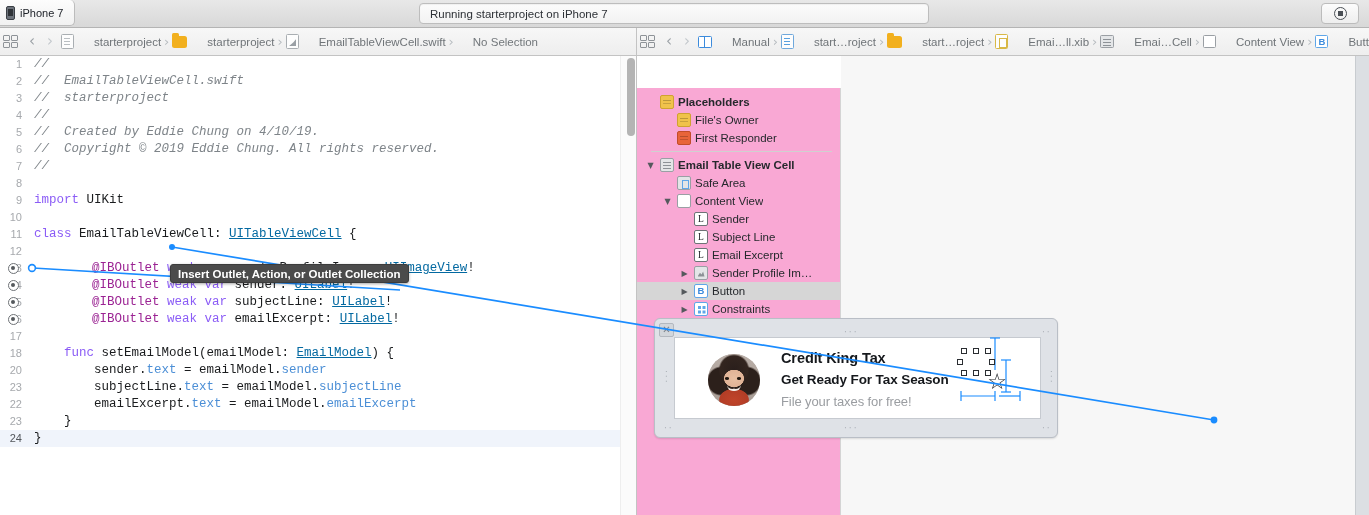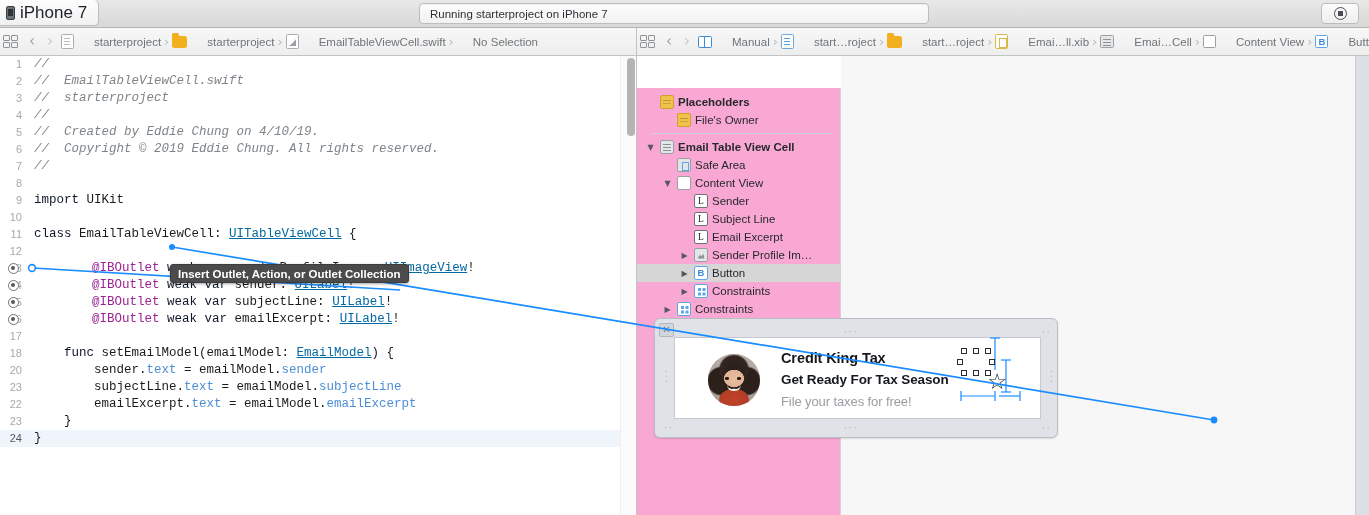--- a/index.html
+++ b/index.html
@@ -27,21 +27,21 @@
   .scheme-tab {
     position: absolute; left: 0px; top: 0px;
     height: 26px;
     display: flex; align-items: center;
     gap: 5px;
     padding: 0 11px 0 6px;
     background: linear-gradient(#fdfdfd, #f1f1f1);
     border: 1px solid #bcbcbc;
     border-top: none; border-left: none;
     border-radius: 0 5px 5px 0;
-    font-size: 17px;
+    font-size: 11px;
     color: #20242b;
   }
   .device-glyph {
     width: 9px; height: 14px;
     border: 1.2px solid #3b3f45;
     border-radius: 2px;
     background: #6d737b;
     position: relative;
     flex: 0 0 auto;
   }
@@ -276,21 +276,21 @@
     text-align: right;
     color: #a6a9ad;
     font-size: 11px;
     padding-right: 3px;
     font-family: "Liberation Sans", sans-serif;
   }
   .ln.strong { color: #53575c; }
   .ltext { flex: 1 1 auto; padding-left: 9px; color: #1a1c1e; }
 
   .cmt { color: #7e8489; font-style: italic; }
-  .kw  { color: #0f172a; }
+  .kw  { color: #8b5cf6; }
   .typ { color: #0369a1; text-decoration: underline; }
   .attr{ color: #9b2393; margin-left: 28px; }
   .plain { color: #1a1c1e; }
   .prop { color: #4c8fd6; }
 
   .outlet-dot {
     position: absolute;
     left: 8px; top: 3px;
     width: 11px; height: 11px;
     border-radius: 50%;
@@ -753,20 +753,25 @@
         <div class="row" style="padding-left: 8px;">
           <span class="tw none">▶</span>
           <span class="oi oi-cube-y"></span>
           <span class="row-label bold">Placeholders</span>
         </div>
         <div class="row" style="padding-left: 25px;">
           <span class="tw none">▶</span>
           <span class="oi oi-cube-y"></span>
           <span class="row-label">File's Owner</span>
         </div>
+        <div class="row" style="padding-left: 25px;">
+          <span class="tw none">▶</span>
+          <span class="oi oi-cube-o"></span>
+          <span class="row-label">First Responder</span>
+        </div>
         <div class="divider"></div>
         <div class="row" style="padding-left: 8px;">
           <span class="tw">▼</span>
           <span class="oi oi-cell"></span>
           <span class="row-label bold">Email Table View Cell</span>
         </div>
         <div class="row" style="padding-left: 25px;">
           <span class="tw none">▶</span>
           <span class="oi oi-safearea"></span>
           <span class="row-label">Safe Area</span>

